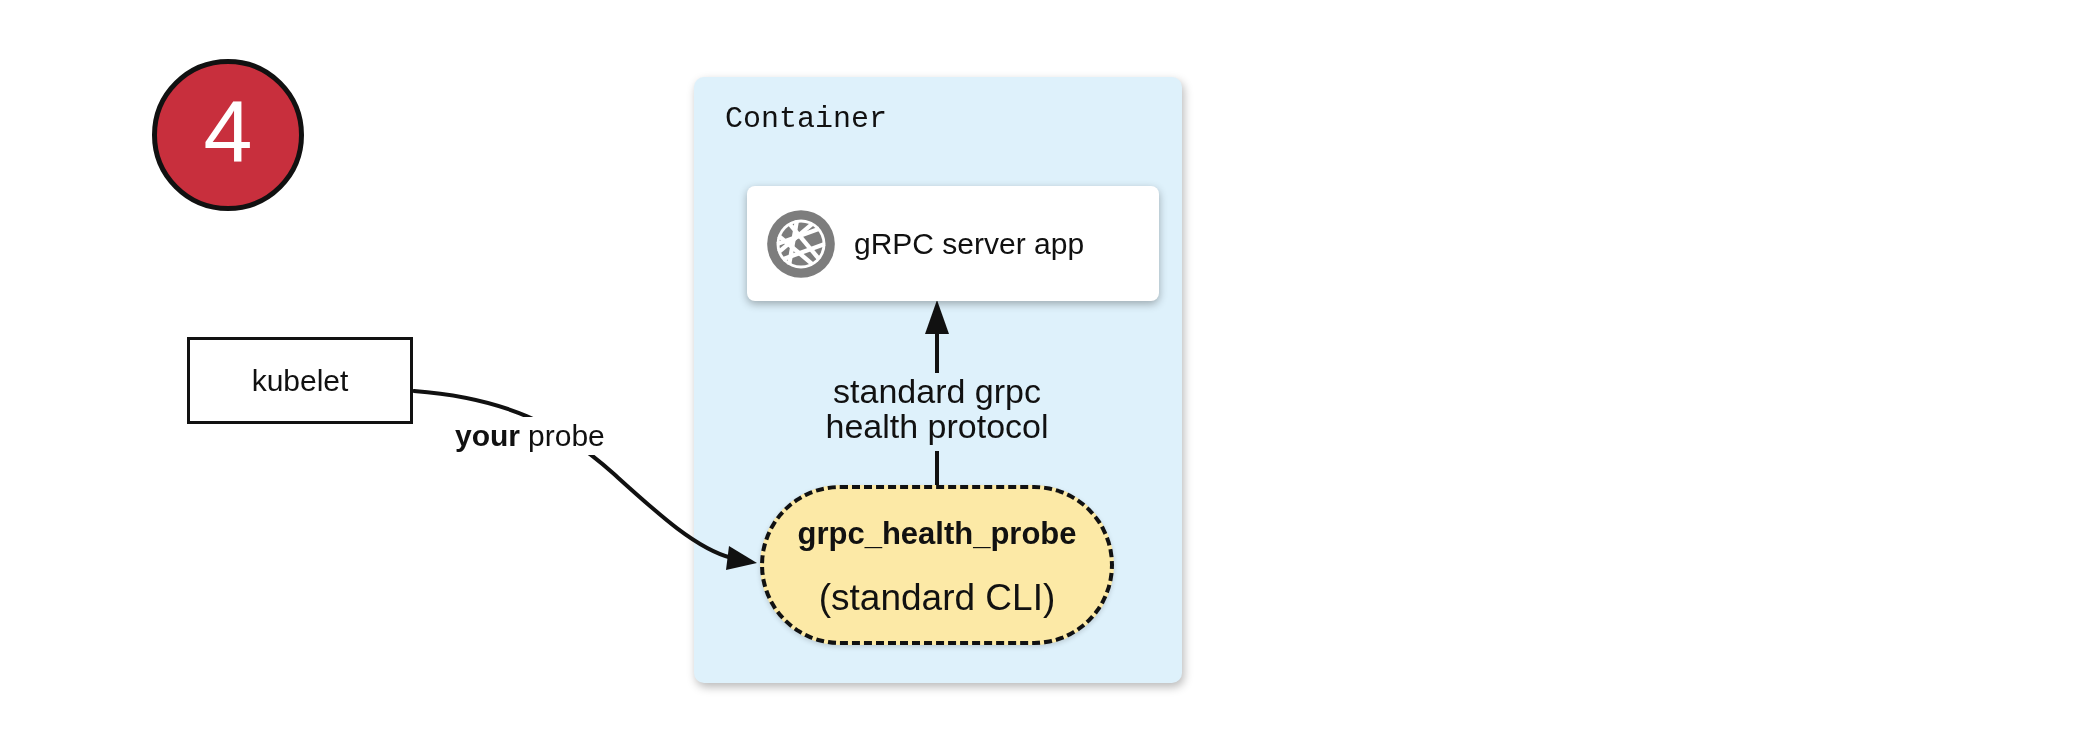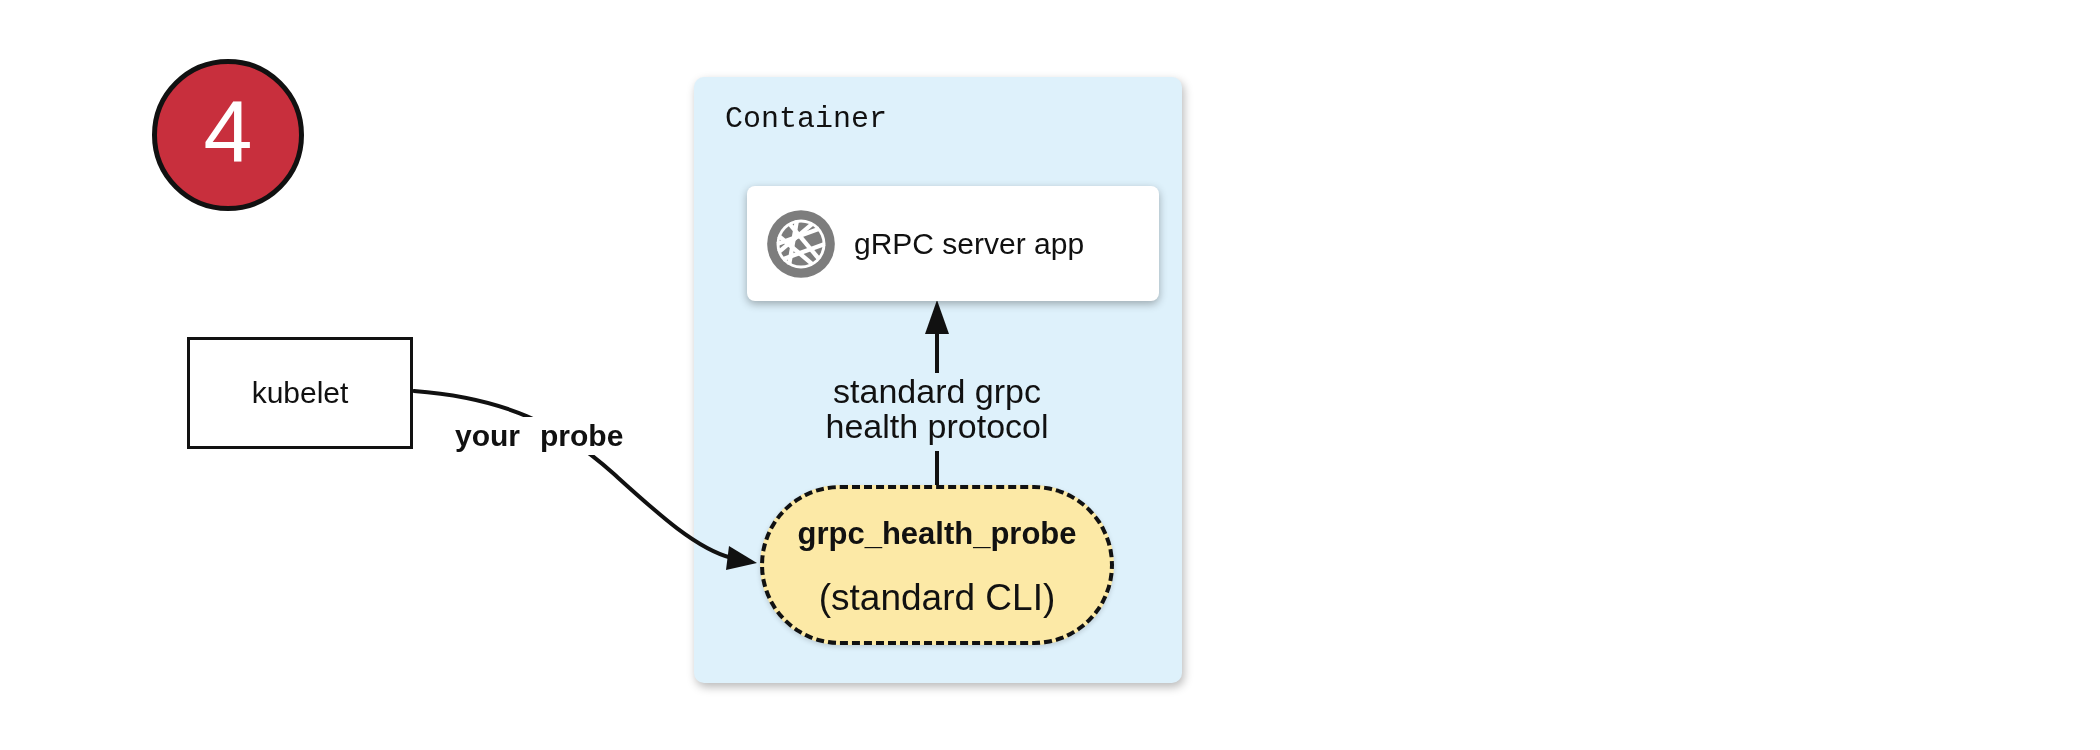--- a/index.html
+++ b/index.html
@@ -27,38 +27,38 @@
     color: #ffffff;
     font-size: 88px;
     font-weight: 400;
     line-height: 1;
     padding-bottom: 6px;
   }
 
   
   .kubelet {
     left: 187px; top: 337px;
-    width: 226px; height: 112px;
+    width: 226px; height: 87px;
     background: #ffffff;
     border: 3px solid #111111;
     box-sizing: border-box;
     display: flex; align-items: center; justify-content: center;
     font-size: 30px;
   }
 
   
   .exec-label {
     left: 449px; top: 417px;
     background: #ffffff;
     padding: 2px 6px;
     font-size: 30px;
     white-space: nowrap;
   }
   .exec-label .b { font-weight: 700; }
-  .exec-label .r { margin-left: 20px; font-weight: bold; }
+  .exec-label .r { margin-left: 8px; }
 
   
   .container-box {
     left: 694px; top: 77px;
     width: 488px; height: 606px;
     border-radius: 10px;
     box-shadow: 2px 4px 10px rgba(0,0,0,0.28);
   }
   .container-title {
     left: 725px; top: 101px;

